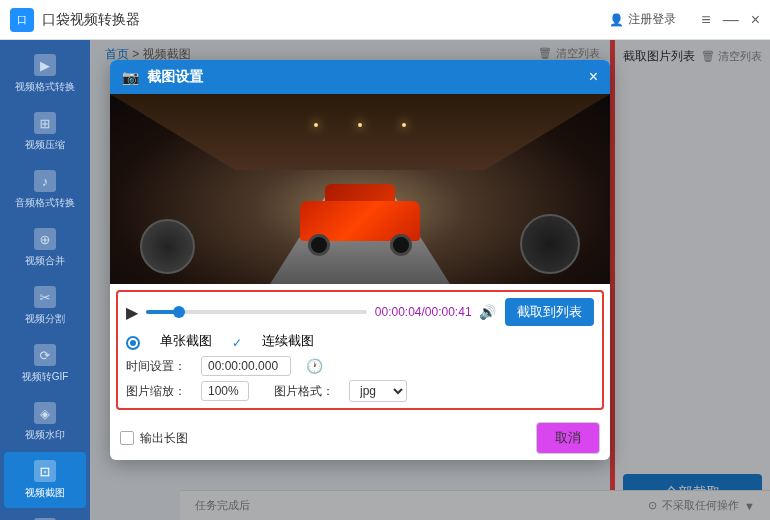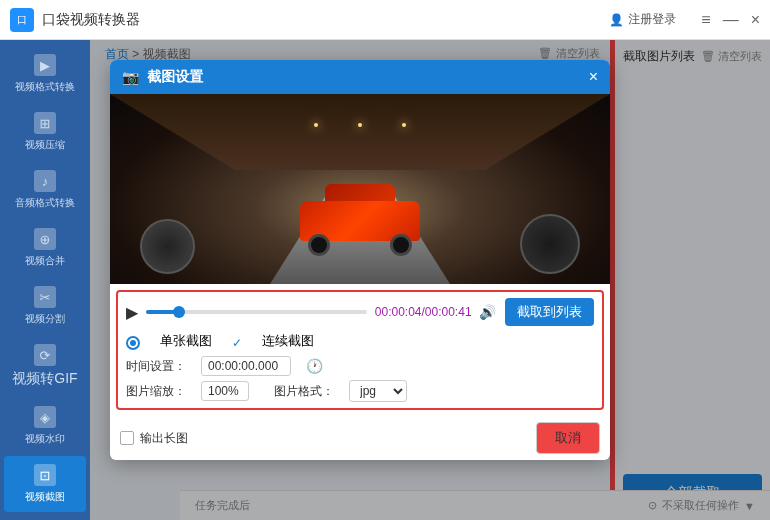--- a/index.html
+++ b/index.html
@@ -468,21 +468,21 @@
       color: #333;
     }
     .checkbox {
       width: 14px;
       height: 14px;
       border: 1px solid #aaa;
       background: white;
       border-radius: 2px;
     }
     .cancel-btn {
-      background: #ef4444;
+      background: #d946ef;
       color: #333;
       border: 1px solid #ccc;
       padding: 6px 18px;
       border-radius: 4px;
       font-size: 13px;
       cursor: pointer;
       font-family: inherit;
     }
     .confirm-btn {
       background: #1a7fd4;
@@ -557,21 +557,21 @@
     <div class="sidebar-item">
       <div class="sidebar-icon">⊕</div>
       <span style="text-align:center;font-size:10px;">视频合并</span>
     </div>
     <div class="sidebar-item">
       <div class="sidebar-icon">✂</div>
       <span style="text-align:center;font-size:10px;">视频分割</span>
     </div>
     <div class="sidebar-item">
       <div class="sidebar-icon">⟳</div>
-      <span style="text-align:left;font-size:14px;">视频转GIF</span>
+      <span style="text-align:left;font-size:10px;">视频转GIF</span>
     </div>
     <div class="sidebar-item">
       <div class="sidebar-icon">◈</div>
       <span style="text-align:center;font-size:10px;">视频水印</span>
     </div>
     <div class="sidebar-item active">
       <div class="sidebar-icon">⊡</div>
       <span style="text-align:center;font-size:10px;">视频截图</span>
     </div>
     <div class="sidebar-item">

